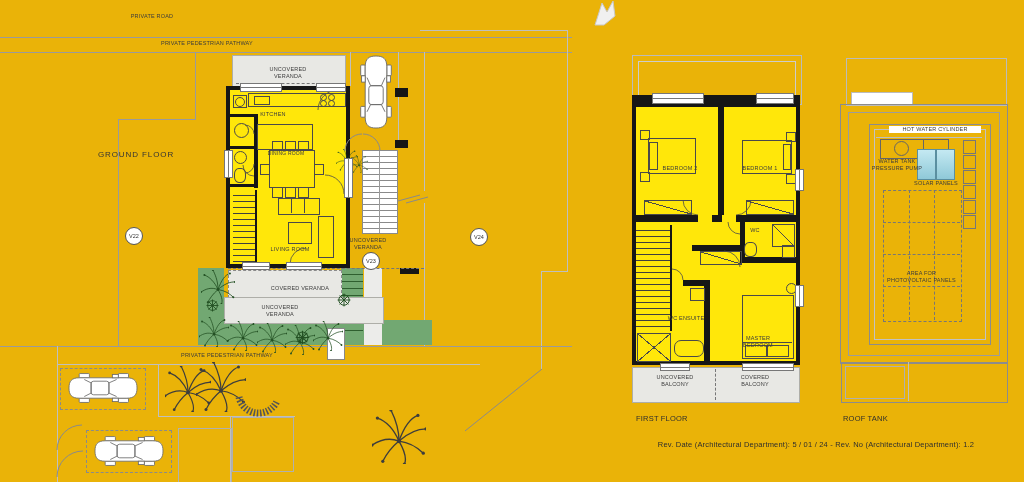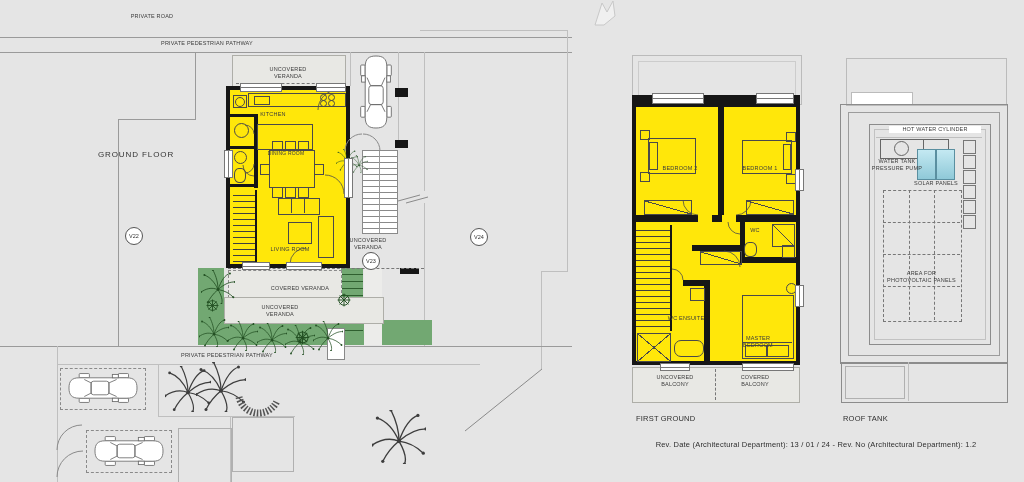--- a/index.html
+++ b/index.html
@@ -1,16 +1,16 @@
 <!DOCTYPE html>
 <html style="--room-yellow: #FFE70A; --wall-black: #161616; --veranda-grey: #E8E8E4; --landscape-green: #72A872; --solar-panel-blue: #C4E9F2;"><head>
 <meta charset="utf-8">
 <style>
   html,body{margin:0;padding:0;background:#fff;font-family:"Liberation Sans",sans-serif}
-  #canvas{position:relative;width:1024px;height:482px;background:#e5e5e5;overflow:hidden}
+  #canvas{position:relative;width:1024px;height:482px;background:#eab308;overflow:hidden}
   .abs{position:absolute}
   .ln{position:absolute;background:#9a9a9a}
   .ln.lt{background:#bfbfbf}
   .ln.dk{background:#4a4a4a}
   .box{position:absolute;border:1px solid #b0b0b0;background:transparent}
   .dbox{position:absolute;border:1px dashed #8a8a8a}
   .blk{position:absolute;background:#161616}
   .grn{position:absolute;background:var(--landscape-green,#72a872)}
   .gry{position:absolute;background:var(--veranda-grey,#e8e8e4);border:1px solid #aeaea8}
   .gry.dash{border:1px dashed #8a8a8a}
@@ -319,21 +319,21 @@
   <div class="lbl nowrap" style="left:650px;top:165px;width:60px">BEDROOM 2</div>
   <div class="lbl nowrap" style="left:729px;top:165px;width:62px">BEDROOM 1</div>
   <div class="lbl nowrap" style="left:743px;top:227px;width:24px">WC</div>
   <div class="lbl" style="left:660px;top:315px;width:52px">WC ENSUITE</div>
   <div class="lbl" style="left:737px;top:335px;width:42px">MASTER BEDROOM</div>
 
   <div class="gry" style="left:632px;top:367px;width:166px;height:34px"></div>
   <div class="dash-v" style="left:715px;top:369px;height:31px"></div>
   <div class="lbl" style="left:651px;top:374px;width:48px">UNCOVERED BALCONY</div>
   <div class="lbl" style="left:731px;top:374px;width:48px">COVERED BALCONY</div>
-  <div class="lbl md left nowrap" style="left:636px;top:414px;width:90px">FIRST GROUND</div>
+  <div class="lbl md left nowrap" style="left:636px;top:414px;width:90px">FIRST FLOOR</div>
 
   <div class="box" style="left:846px;top:58px;width:159px;height:46px;border-color:#bbb"></div>
   <div class="box" style="left:851px;top:92px;width:60px;height:12px;border-color:#bbb;background:#fff"></div>
   <div class="box" style="left:840px;top:104px;width:166px;height:258px;border-color:#8c8c8c"></div>
   <div class="box" style="left:848px;top:112px;width:150px;height:242px;border-color:#9c9c9c"></div>
   <div class="box" style="left:869px;top:124px;width:120px;height:219px;border-color:#8c8c8c"></div>
   <div class="box" style="left:874px;top:129px;width:110px;height:209px;border-color:#c2c2c2"></div>
   <div class="lbl nowrap" style="left:889px;top:126px;width:92px;background:#fff">HOT WATER CYLINDER</div>
   <div class="ln lt" style="left:876px;top:137px;width:106px;height:1px"></div>
   <div class="box" style="left:880px;top:139px;width:42px;height:18px;border-color:#666"></div>
@@ -354,21 +354,21 @@
   <div class="dash-v" style="left:934px;top:190px;height:130px"></div>
   <div class="dash-h" style="left:883px;top:222px;width:77px"></div>
   <div class="dash-h" style="left:883px;top:254px;width:77px"></div>
   <div class="dash-h" style="left:883px;top:286px;width:77px"></div>
   <div class="lbl" style="left:886px;top:270px;width:71px">AREA FOR PHOTOVOLTAIC PANELS</div>
   <div class="box" style="left:841px;top:362px;width:165px;height:39px;border-color:#8c8c8c"></div>
   <div class="ln lt" style="left:908px;top:362px;width:1px;height:39px"></div>
   <div class="box" style="left:845px;top:366px;width:58px;height:31px;border-color:#b0b0b0"></div>
   <div class="lbl md left nowrap" style="left:843px;top:414px;width:90px">ROOF TANK</div>
 
-  <div class="lbl md nowrap" style="left:616px;top:440px;width:400px">Rev. Date (Architectural Department): 13 / 01 / 24 - Rev. No (Architectural Department): 1.2</div>
+  <div class="lbl md nowrap" style="left:616px;top:440px;width:400px">Rev. Date (Architectural Department): 5 / 01 / 24 - Rev. No (Architectural Department): 1.2</div>
 
   <svg class="overlay" width="1024" height="482" viewBox="0 0 1024 482">
     <g fill="none" stroke="#8a8a8a" stroke-width="1">
       <path d="M57,450 A25,25 0 0 1 82,425"></path>
       <path d="M57,477 A26,26 0 0 1 83,451"></path>
       <path d="M345,151 A17,17 0 0 1 362,134"></path>
       <path d="M380,151 A17,17 0 0 0 363,134"></path>
       <path d="M465,431 L542,369"></path>
       <path d="M398,201 L420,195 M406,203 L428,197"></path>
     </g>

